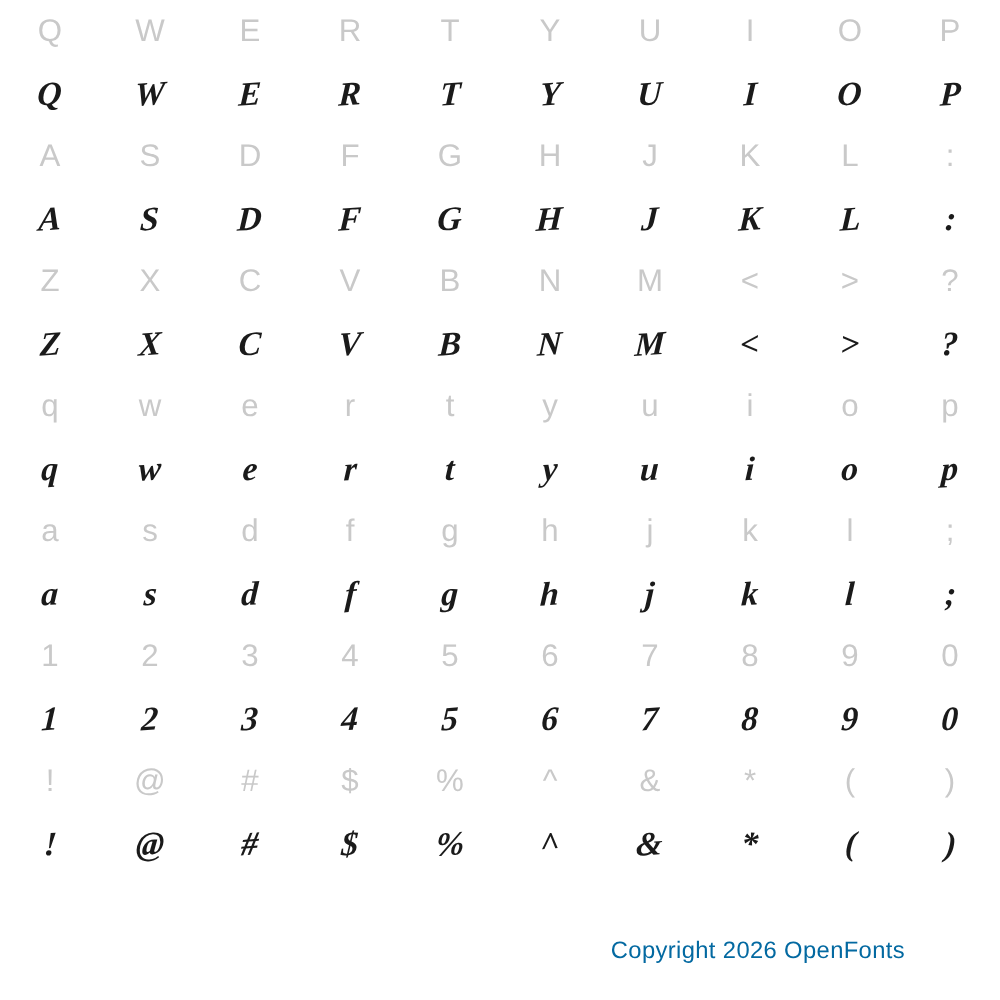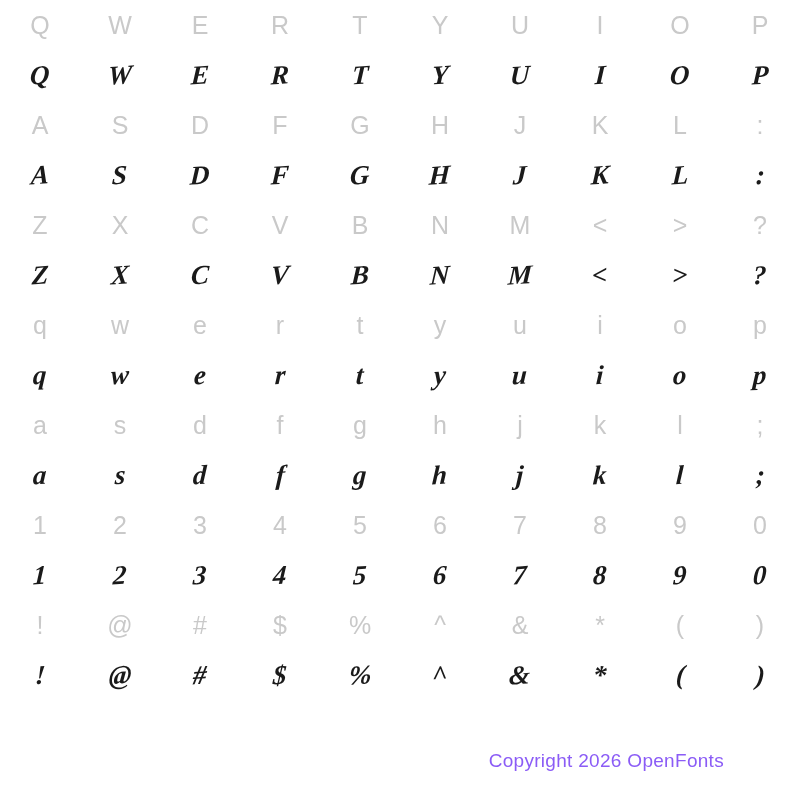--- a/index.html
+++ b/index.html
@@ -37,21 +37,21 @@
     display: flex;
     align-items: center;
     justify-content: center;
     line-height: 1;
     user-select: none;
   }
   .copyright {
     position: absolute;
     right: 76px;
     bottom: 28px;
-    color: #8b5cf6;
+    color: #0369a1;
     font-size: 19px;
     font-family: "Liberation Sans", sans-serif;
     letter-spacing: 0.3px;
     white-space: nowrap;
   }
 </style>
 </head>
 <body>
 
 <div class="sheet">

